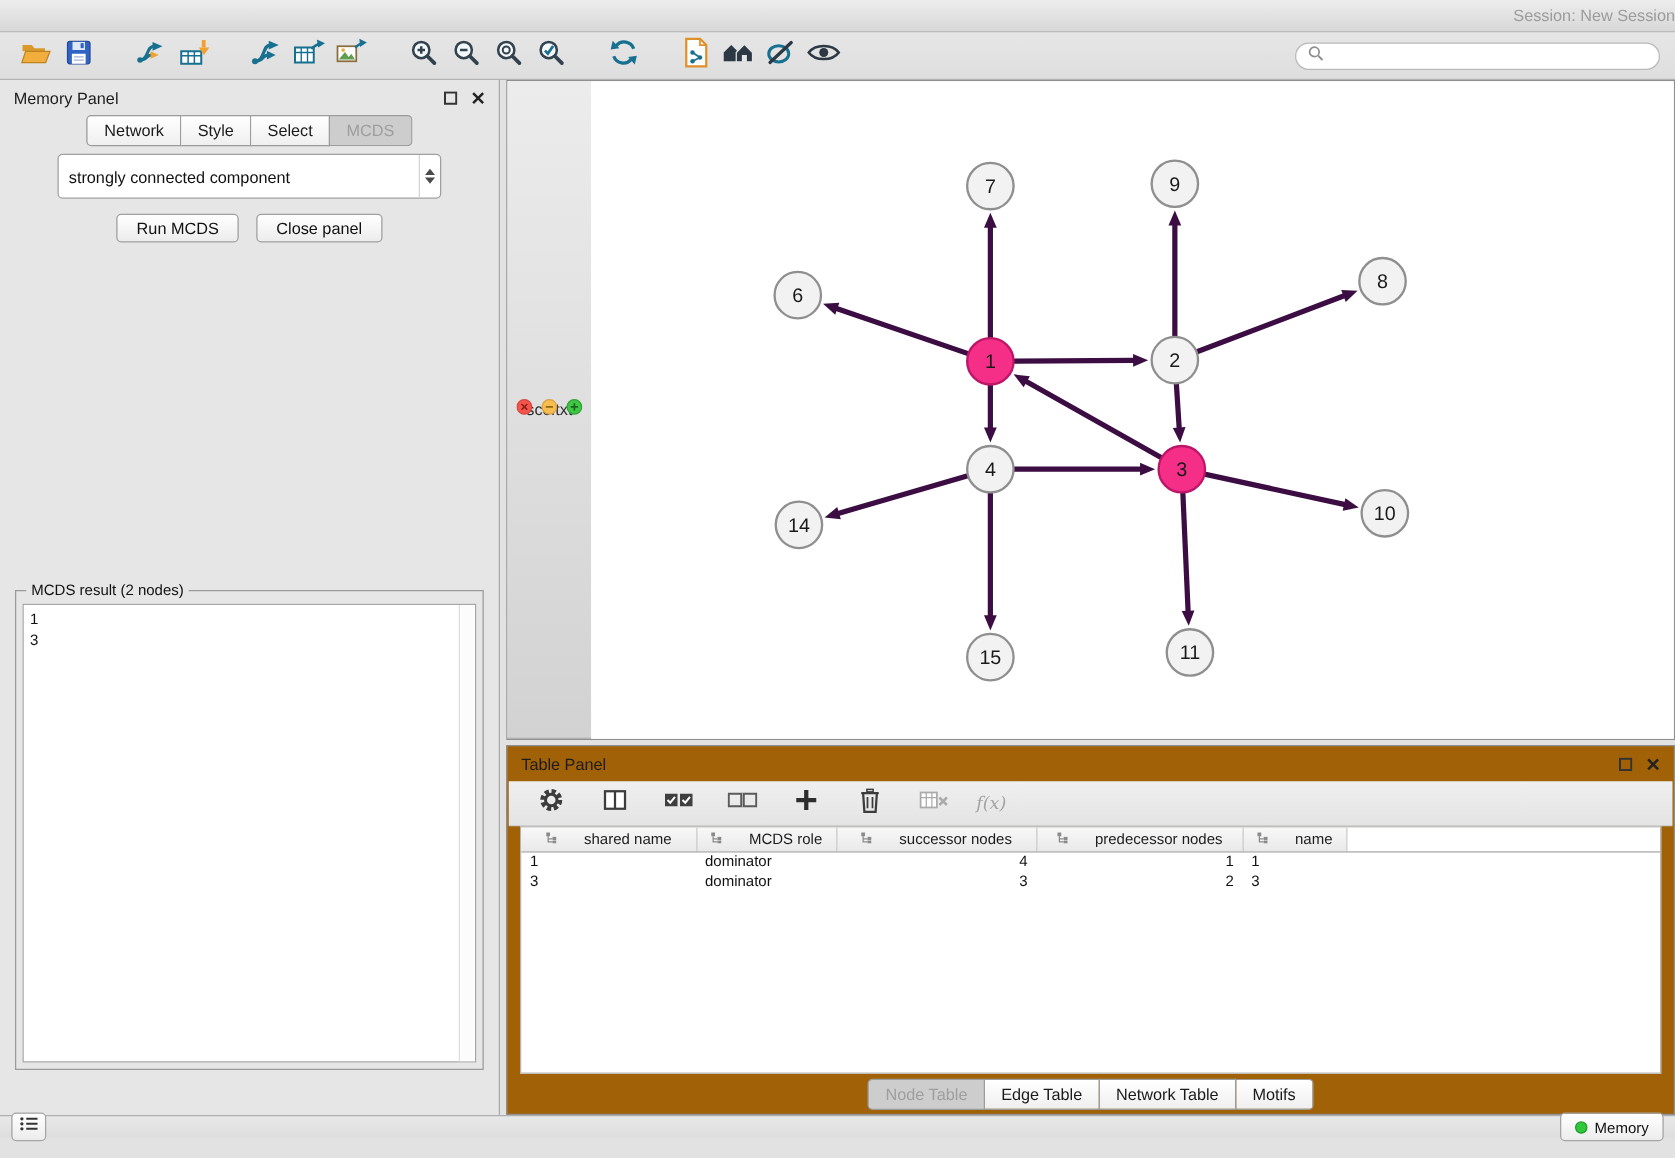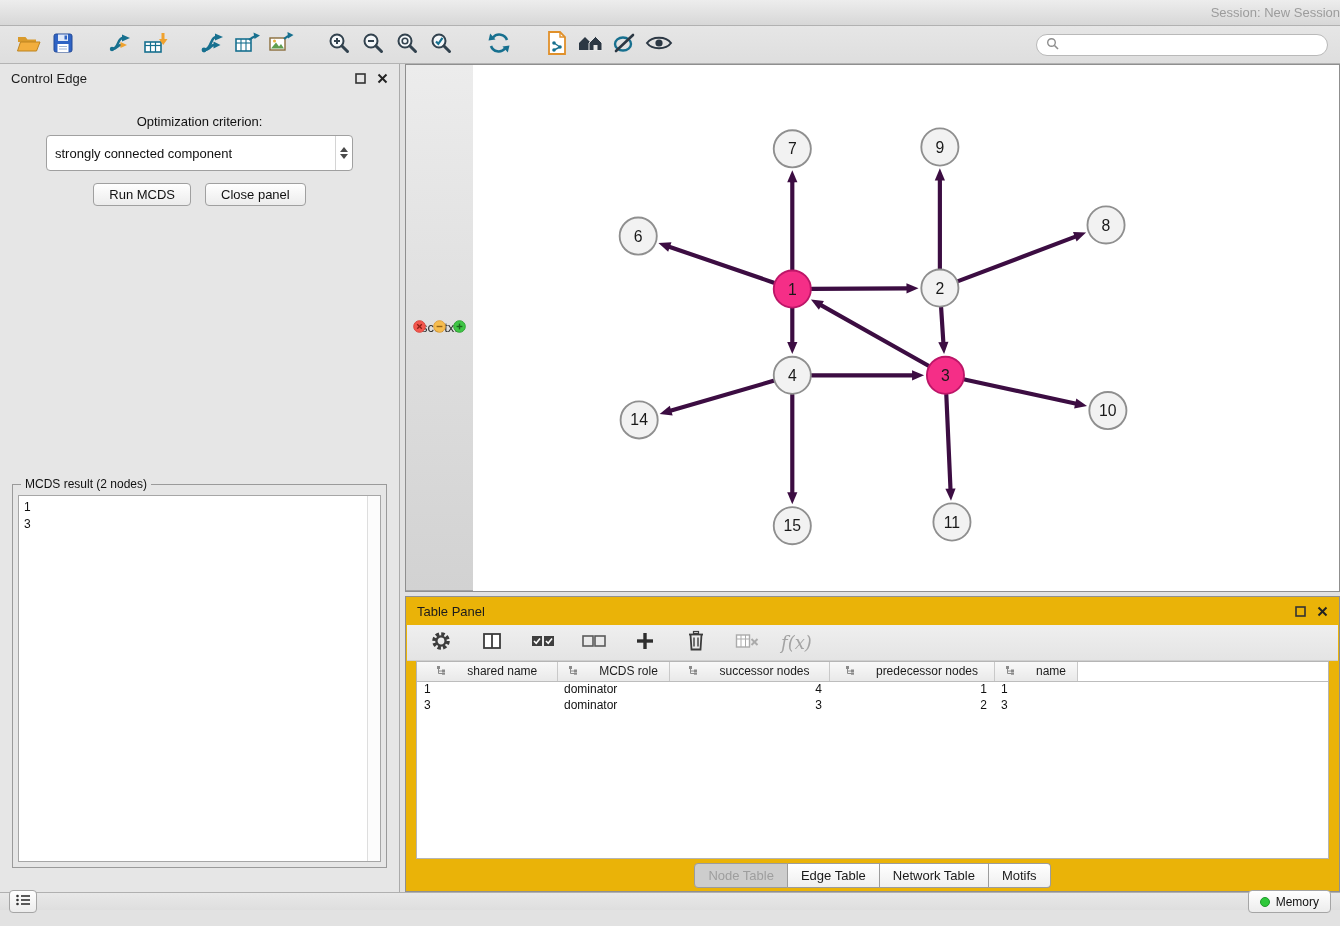--- a/index.html
+++ b/index.html
@@ -53,25 +53,25 @@
   
   .net-window{height:528px;flex:0 0 528px;border:1px solid #8f8f8f;background:#fff;display:flex;}
   .net-titlebar{flex:0 0 22px;background:linear-gradient(#ececec,#d2d2d2);border-bottom:1px solid #a3a3a3;
     display:flex;align-items:center;padding:0 7px;position:relative}
   .lights{display:flex;gap:7px;z-index:2}
   .net-title{position:absolute;left:0;right:0;text-align:center;font-size:13px;color:#2e2e2e}
   .net-content{flex:1;position:relative;background:#fff}
   .net-content svg{display:block;width:100%;height:100%}
 
   
-  .table-panel{height:296px;flex:0 0 296px;margin-top:4px;border:1px solid #8f8f8f;background:#eab308;
+  .table-panel{height:296px;flex:0 0 296px;margin-top:4px;border:1px solid #8f8f8f;background:#a16207;
     display:flex;flex-direction:column}
   .tp-toolbar{flex:0 0 36px;display:flex;align-items:center;gap:17px;padding:0 17px;
     background:linear-gradient(#efefef,#e4e4e4);border-bottom:1px solid #cfcfcf;margin:0 1px}
-  .fx{font-family:"DejaVu Serif",serif;font-style:italic;font-size:18px;color:#a3a3a3}
+  .fx{font-family:"DejaVu Serif",serif;font-style:italic;font-size:14px;color:#a3a3a3}
   .tablewrap{flex:1;margin:0 10px;background:#fff;border:1px solid #b5b5b5;overflow:hidden}
   table{width:100%;border-collapse:collapse;table-layout:fixed;font-size:12px}
   th{background:linear-gradient(#f8f8f8,#e9e9e9);border-right:1px solid #c9c9c9;border-bottom:1px solid #bdbdbd;
     font-weight:normal;height:19px;padding:0 4px;color:#1c1c1c}
   th .hwrap{display:flex;align-items:center;justify-content:center;gap:21px}
   th.filler{background:#fff;border-right:none}
   td{height:16px;padding:0 7px;color:#111;white-space:nowrap;overflow:hidden}
   .tp-tabs{flex:0 0 32px;display:flex;align-items:center;justify-content:center}
 
   
@@ -232,37 +232,42 @@
           <line x1="8.5" y1="8.5" x2="12" y2="12" stroke="#8e8e8e" stroke-width="1.6"></line>
         </svg></span>
     <input value="" style="">
   </div>
 </div>
 
 <div class="main">
 
   <div class="control-panel">
     <div class="panel-header">
-      <span>Control Edge</span>
+      <span>Memory Panel</span>
       <span class="winbtns">
         <span class="winbtn">
             <svg width="11" height="11" viewBox="0 0 11 11">
               <rect x="1" y="1" width="9" height="9" fill="none" stroke="#333" stroke-width="1.6"></rect>
             </svg>
           </span>
         <span class="winbtn">
             <svg width="11" height="11" viewBox="0 0 11 11">
               <line x1="1.5" y1="1.5" x2="9.5" y2="9.5" stroke="#222" stroke-width="2"></line>
               <line x1="9.5" y1="1.5" x2="1.5" y2="9.5" stroke="#222" stroke-width="2"></line>
             </svg>
           </span>
       </span>
     </div>
-
-    <div class="opt-label">Optimization criterion:</div>
+    <div class="seg-tabs" id="cp-tabs">
+        <div class="seg-tab">Network</div>
+        <div class="seg-tab">Style</div>
+        <div class="seg-tab">Select</div>
+        <div class="seg-tab active">MCDS</div>
+      </div>
+
 
     <div class="dropdown">
       <span>strongly connected component</span>
       <span class="stepper">
           <span class="arr-up"></span>
           <span class="arr-dn"></span>
         </span>
     </div>
 
     <div class="btn-row">

